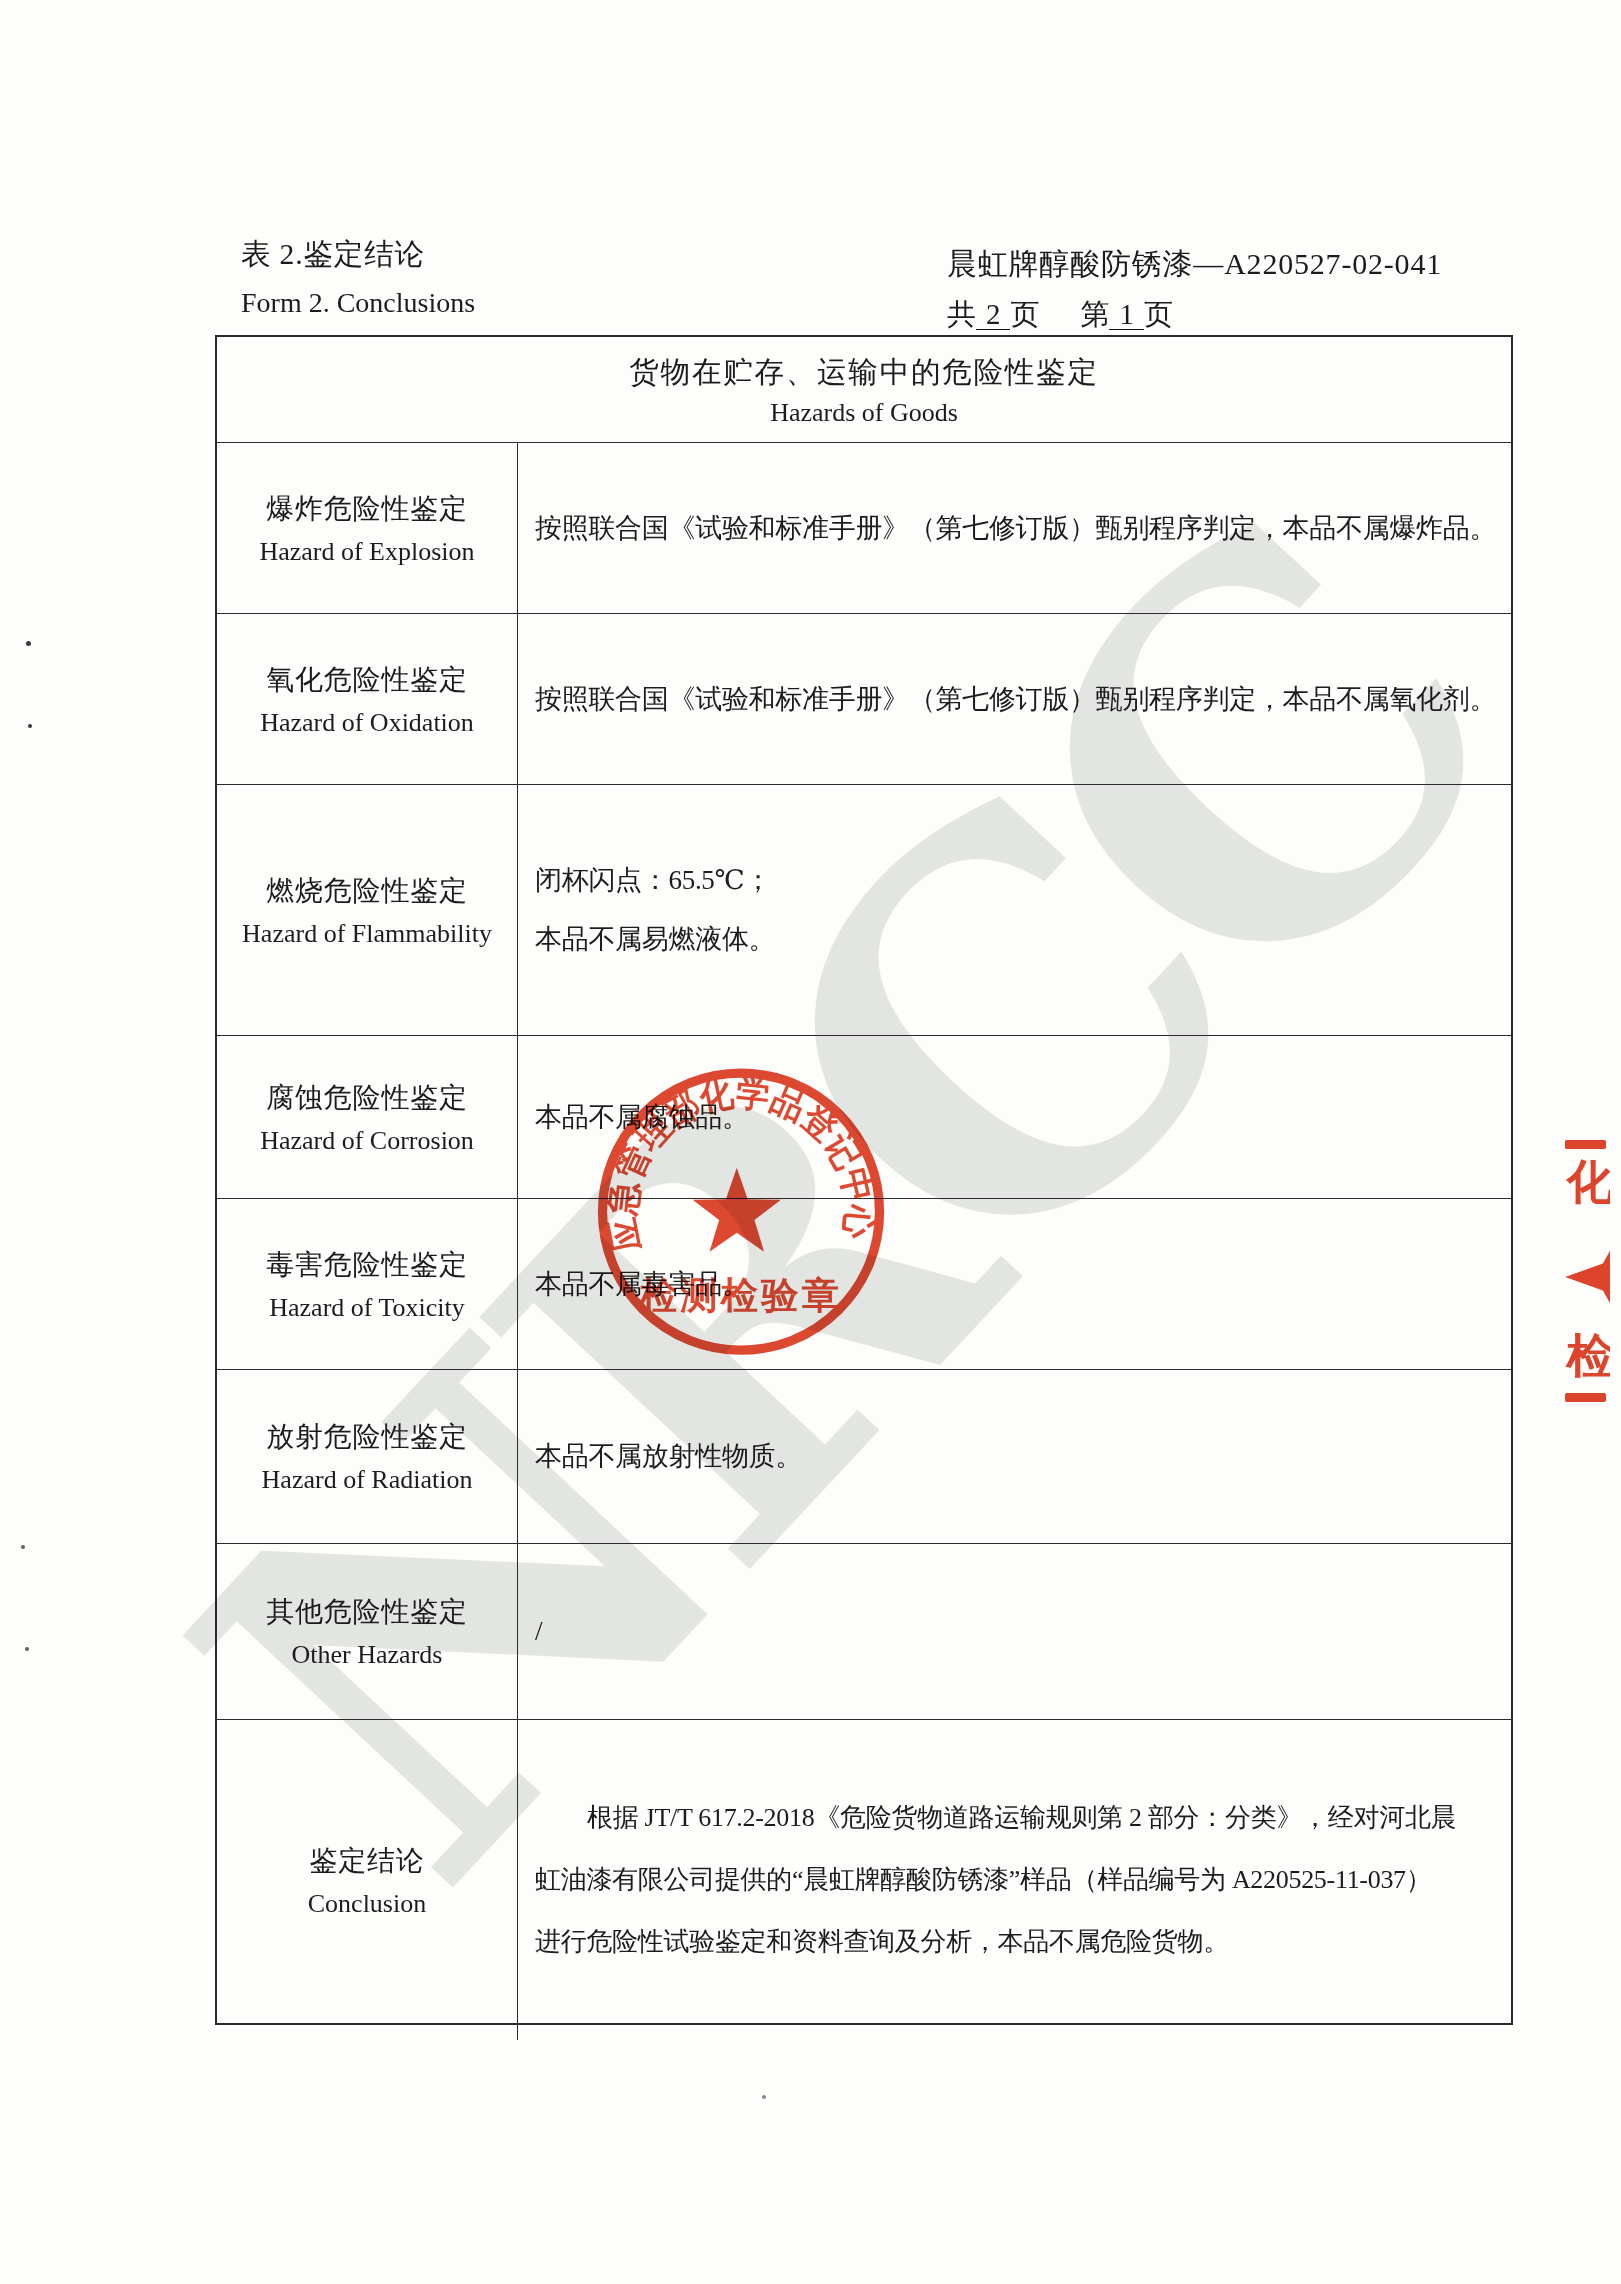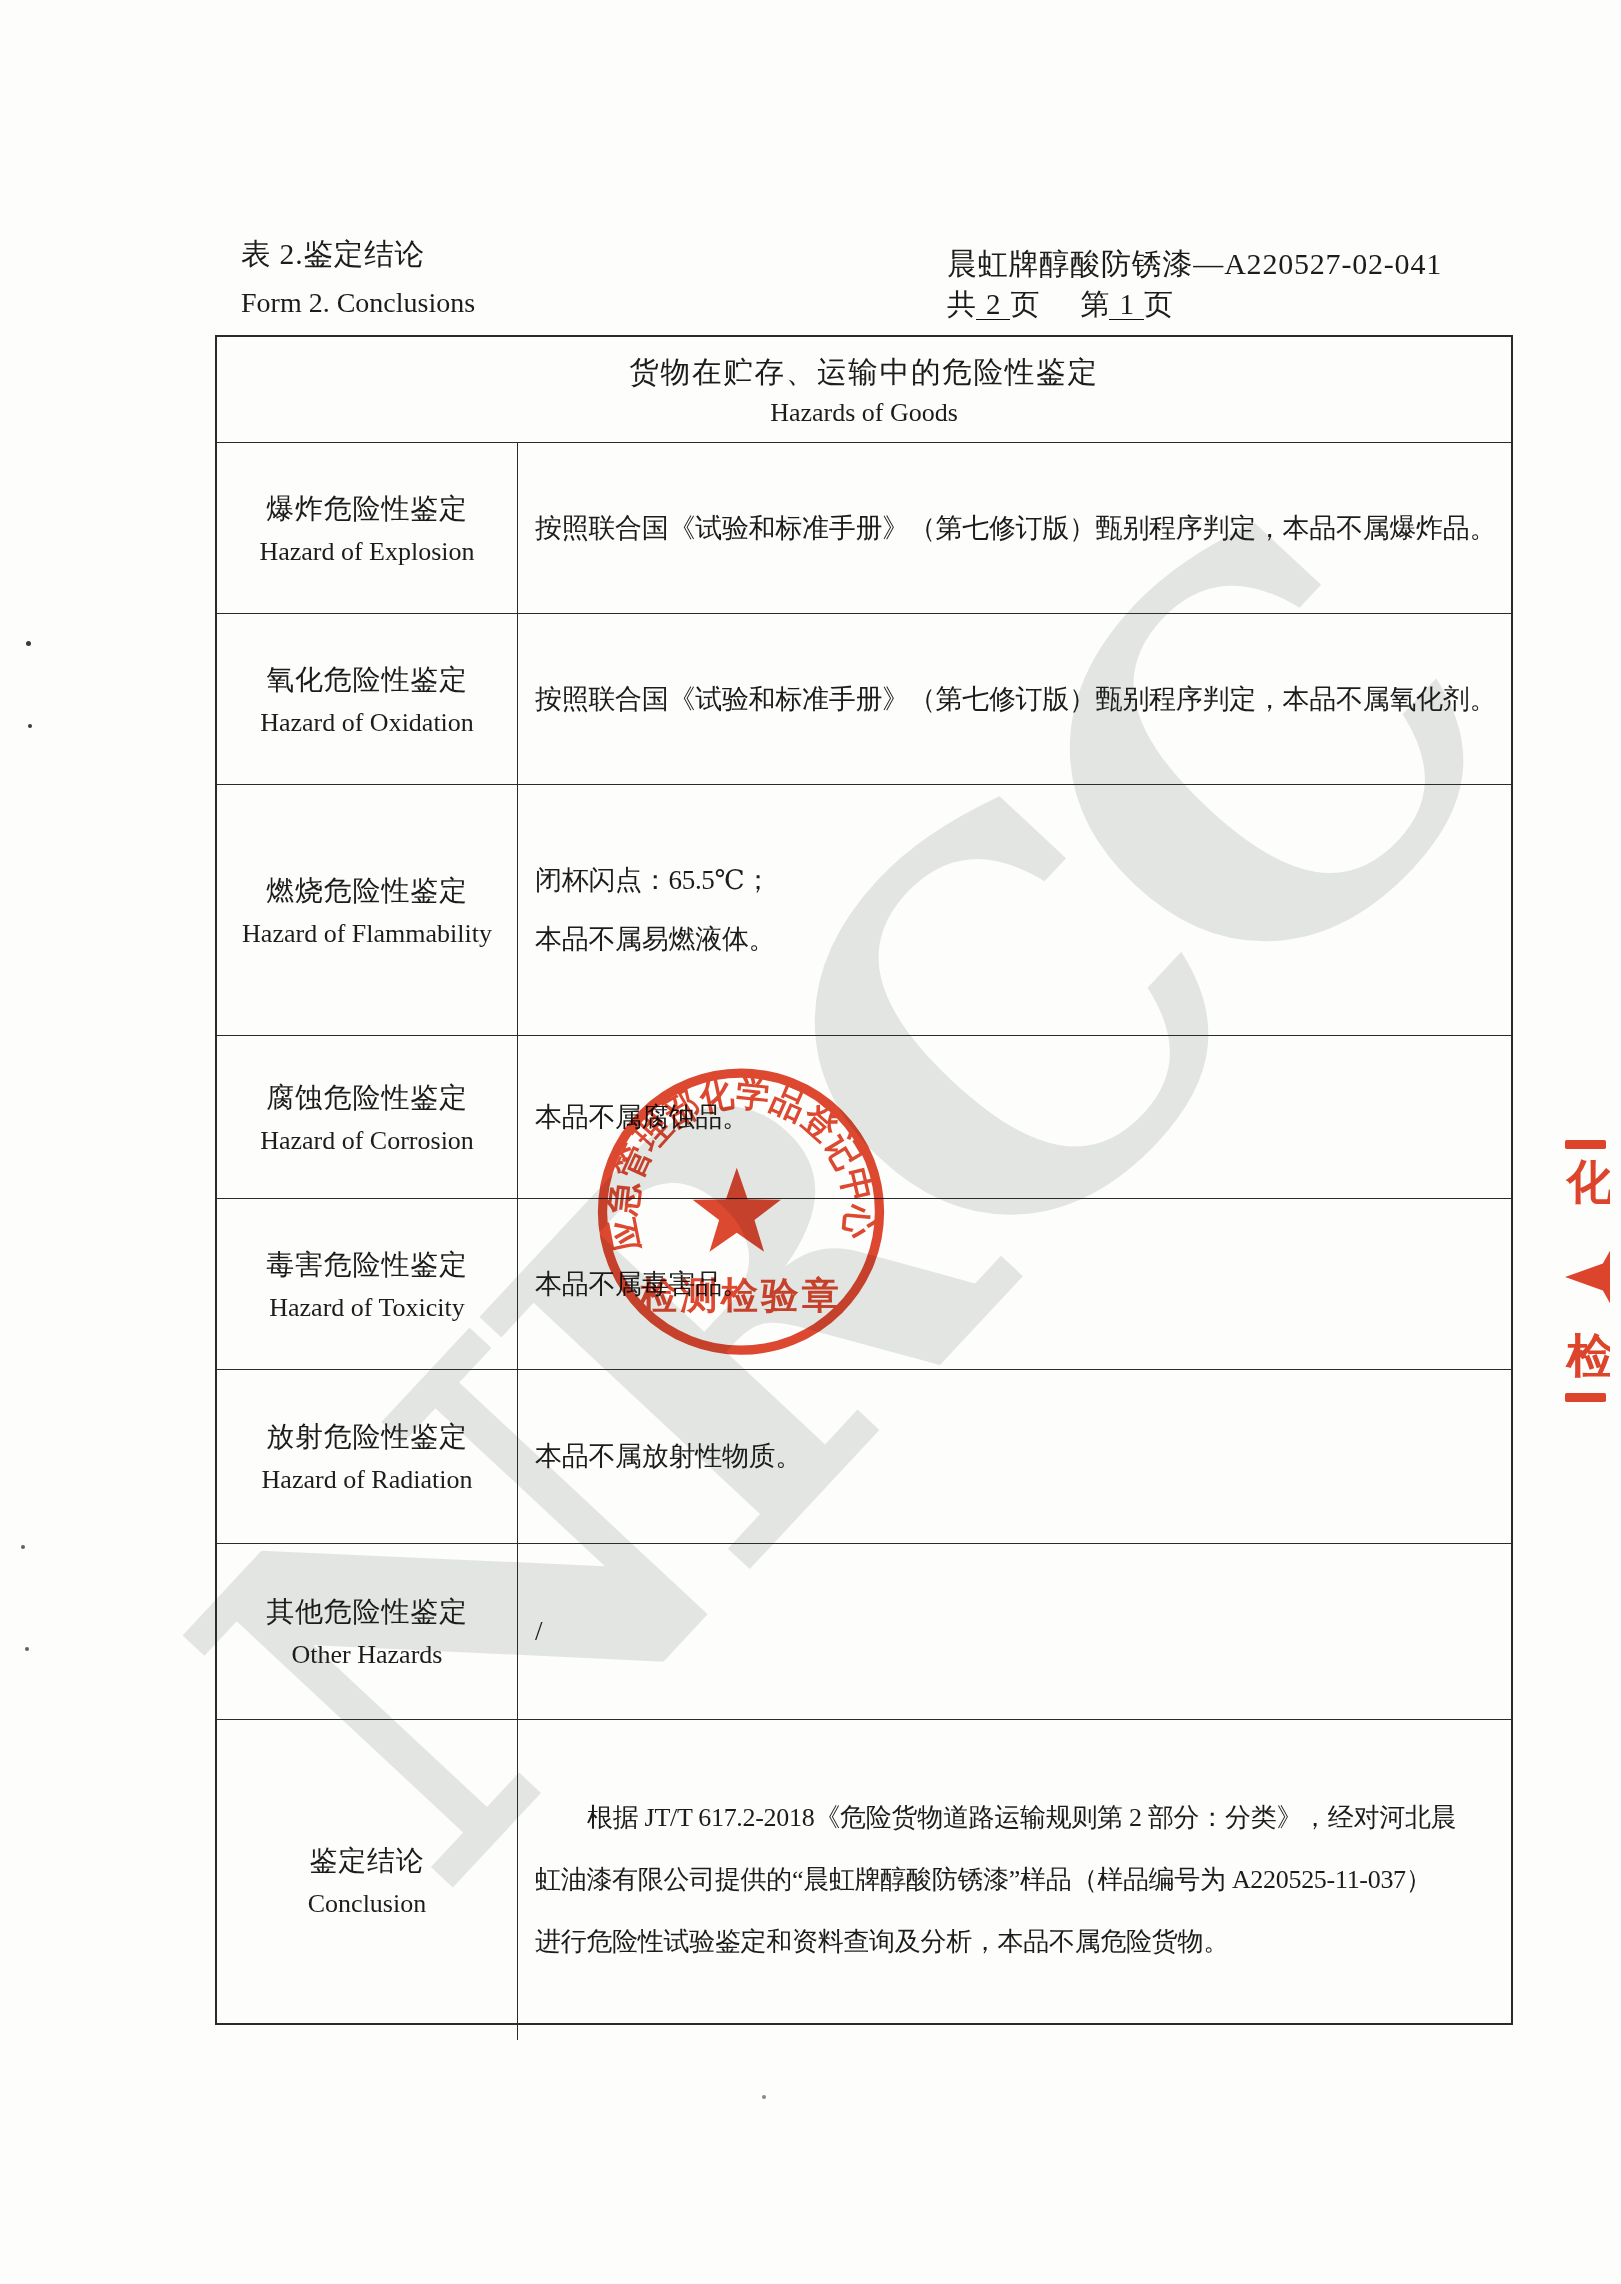--- a/index.html
+++ b/index.html
@@ -34,21 +34,21 @@
     z-index:0;
     user-select:none;
   }
 
   
   .hdr-left{position:absolute;left:241px;top:234px;z-index:2;}
   .hdr-left .zh{font-size:29.6px;letter-spacing:0.8px;}
   .hdr-left .en{font-size:28px;margin-top:11.8px;}
   .hdr-right{position:absolute;right:179px;top:244px;z-index:2;text-align:left;}
   .hdr-right .ref{font-size:30px;letter-spacing:0.8px;white-space:nowrap;}
-  .hdr-right .pages{font-size:29px;white-space:nowrap;}
+  .hdr-right .pages{font-size:29px;margin-top:10px;white-space:nowrap;}
   .pages .grp{display:inline-block;}
   .pages .grp + .grp{margin-left:41px;}
   .pages .num{
     display:inline-block;
     padding:0 10px;
     border-bottom:1.7px solid #111;
     line-height:1.05;
   }
 
   

